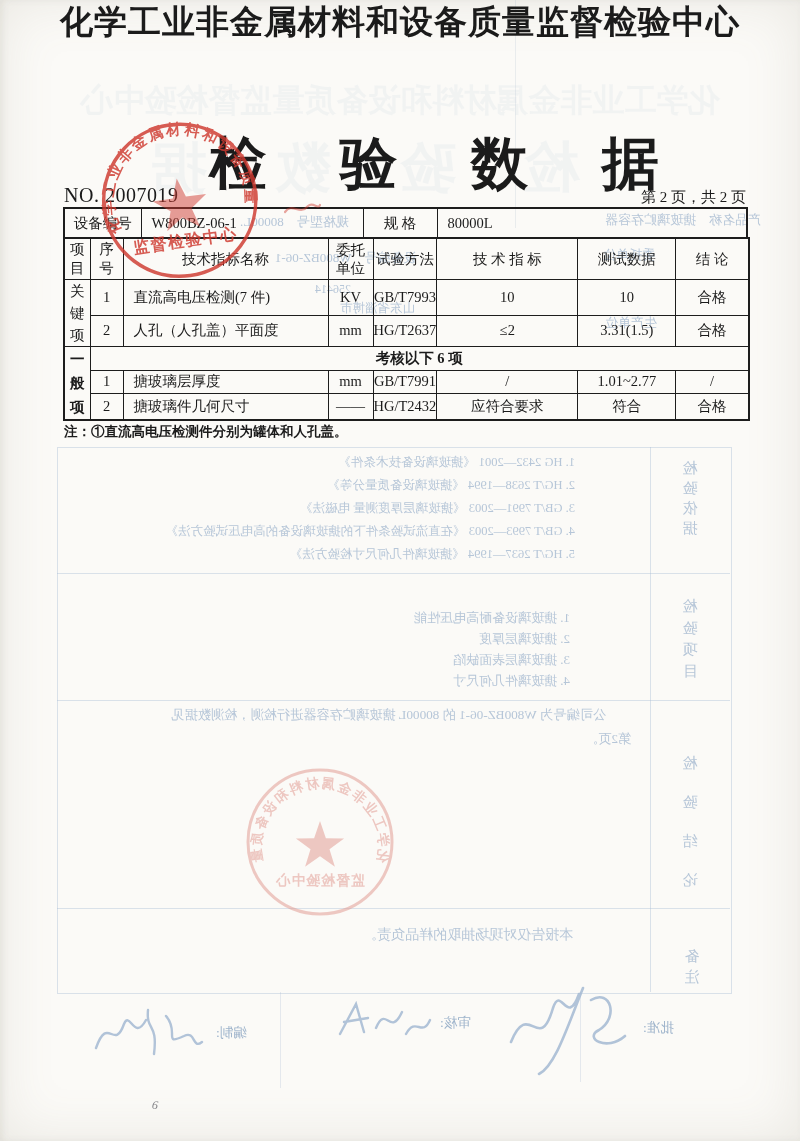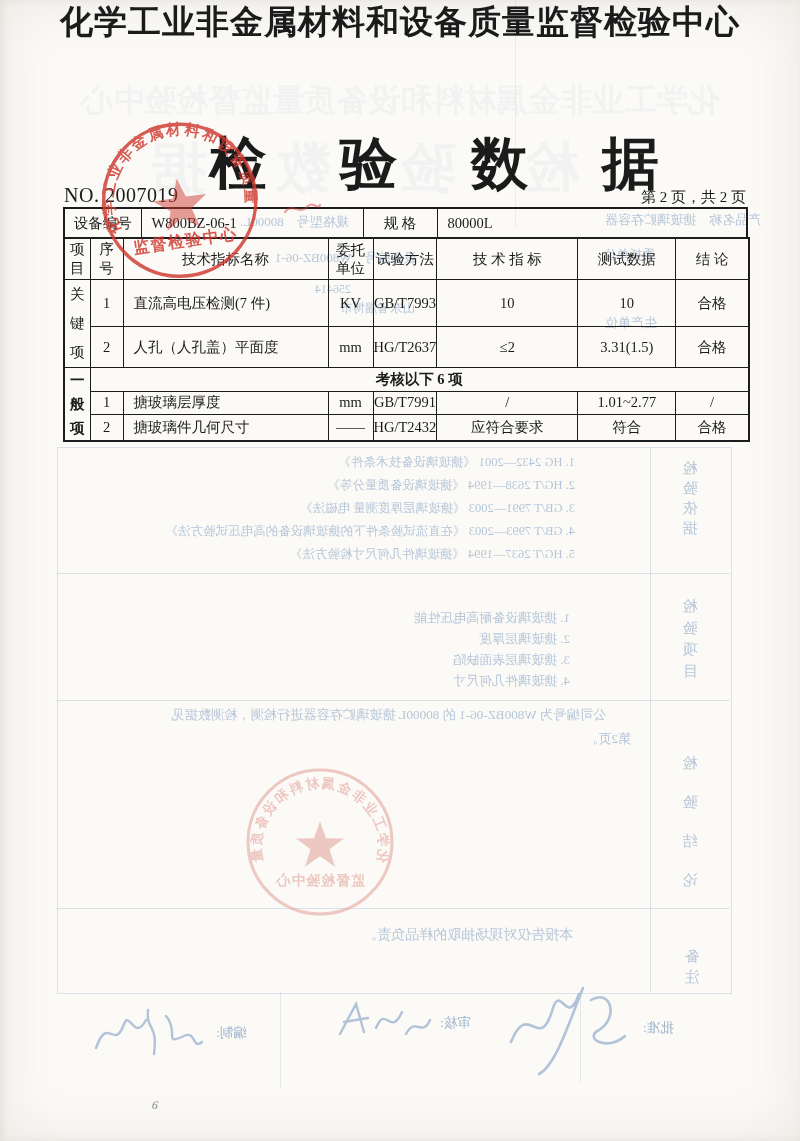--- a/index.html
+++ b/index.html
@@ -177,21 +177,21 @@
         <td>
               <div class="unitcell">委托单位</div>
             </td>
         <td>试验方法</td>
         <td>技 术 指 标</td>
         <td>测试数据</td>
         <td>结 论</td>
       </tr>
       <tr style="height:35px;">
         <td rowspan="2">
-              <div class="vcell" style="line-height:29px;">关键项</div>
+              <div class="vcell" style="line-height:22px;">关键项</div>
             </td>
         <td>1</td>
         <td class="name-cell">直流高电压检测(7 件)</td>
         <td>KV</td>
         <td>GB/T7993</td>
         <td>10</td>
         <td>10</td>
         <td>合格</td>
       </tr>
       <tr style="height:30px;">
@@ -224,20 +224,21 @@
         <td>——</td>
         <td>HG/T2432</td>
         <td>应符合要求</td>
         <td>符合</td>
         <td>合格</td>
       </tr>
     </tbody>
       </table>
   </div>
 
+  <div class="content note-line">注：①直流高电压检测件分别为罐体和人孔盖。</div>
 
   <div class="abs stamp" style="left:92px;top:112px;width:180px;height:180px;transform:rotate(-8deg);opacity:.82;">
     <svg width="180" height="180" viewBox="0 0 180 180">
       <circle cx="88" cy="88" r="76" fill="none" stroke="#cf3a30" stroke-width="3.6"></circle>
       <path id="arc" d="M 26,110.6 A 66,66 0 1 1 150,110.6" fill="none"></path>
       <text font-size="15" fill="#cf3a30" letter-spacing="2.5" font-weight="bold" font-family="Liberation Sans, DejaVu Sans, sans-serif">
         <textPath href="#arc">化学工业非金属材料和设备质量</textPath>
       </text>
       <polygon points="88,66 94.6,85.2 114.9,85.5 98.6,97.6 104.6,117 88,105.3 71.4,117 77.4,97.6 61.1,85.5 81.4,85.2" fill="#cf3a30" opacity=".6"></polygon>
       <text x="88" y="134" text-anchor="middle" font-size="16" font-weight="bold" fill="#cf3a30" letter-spacing="1.5" font-family="Liberation Sans, DejaVu Sans, sans-serif">监督检验中心</text>

